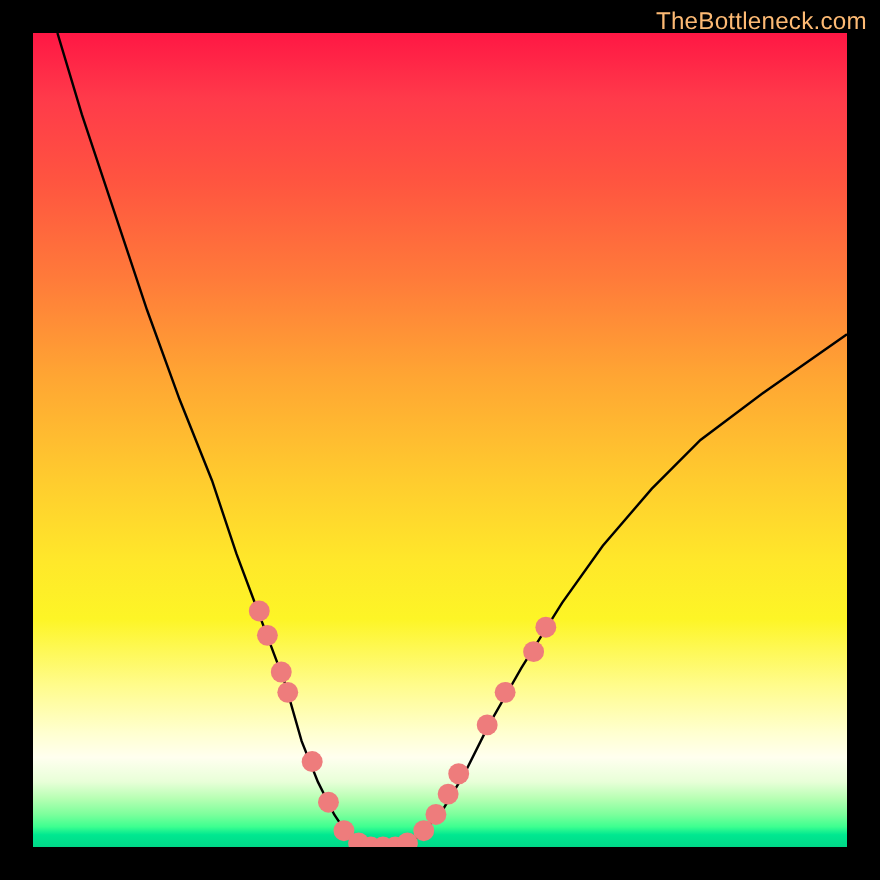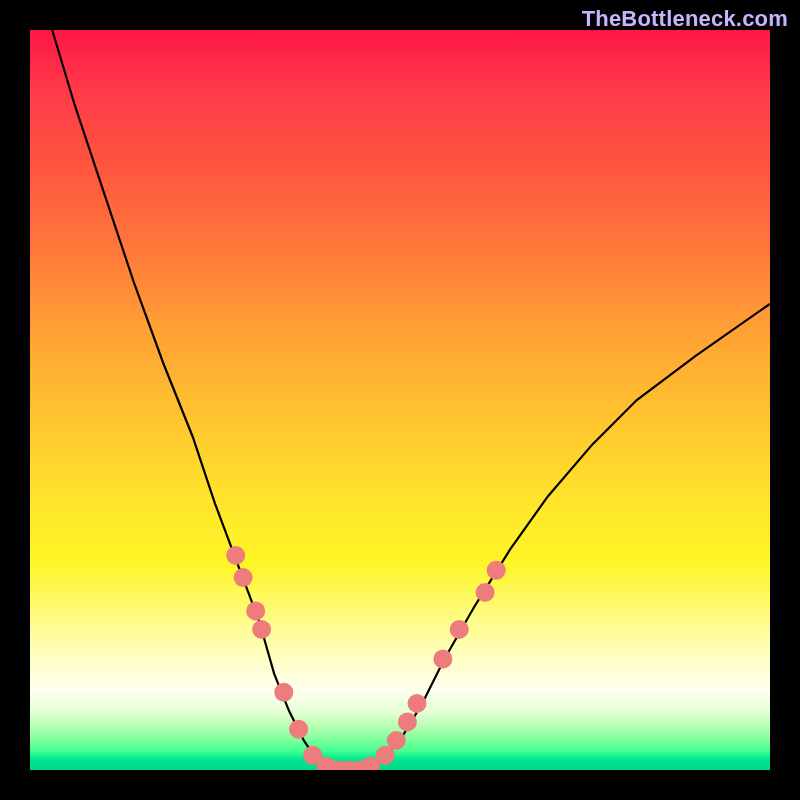--- a/index.html
+++ b/index.html
@@ -43,22 +43,22 @@
       #00e890 98.5%,
       #00d888 100%
     );
   }
   .watermark {
     position: absolute;
     top: 6px;
     right: 12px;
     font-family: Arial, Helvetica, sans-serif;
     font-size: 22px;
-    color: #c4b5fd;
-    font-weight: 700;
+    color: #fdba74;
+    font-weight: 400;
     letter-spacing: 0.2px;
   }
   .curve-svg {
     position: absolute;
     top: 0;
     left: 0;
     width: 100%;
     height: 100%;
   }
 </style>

